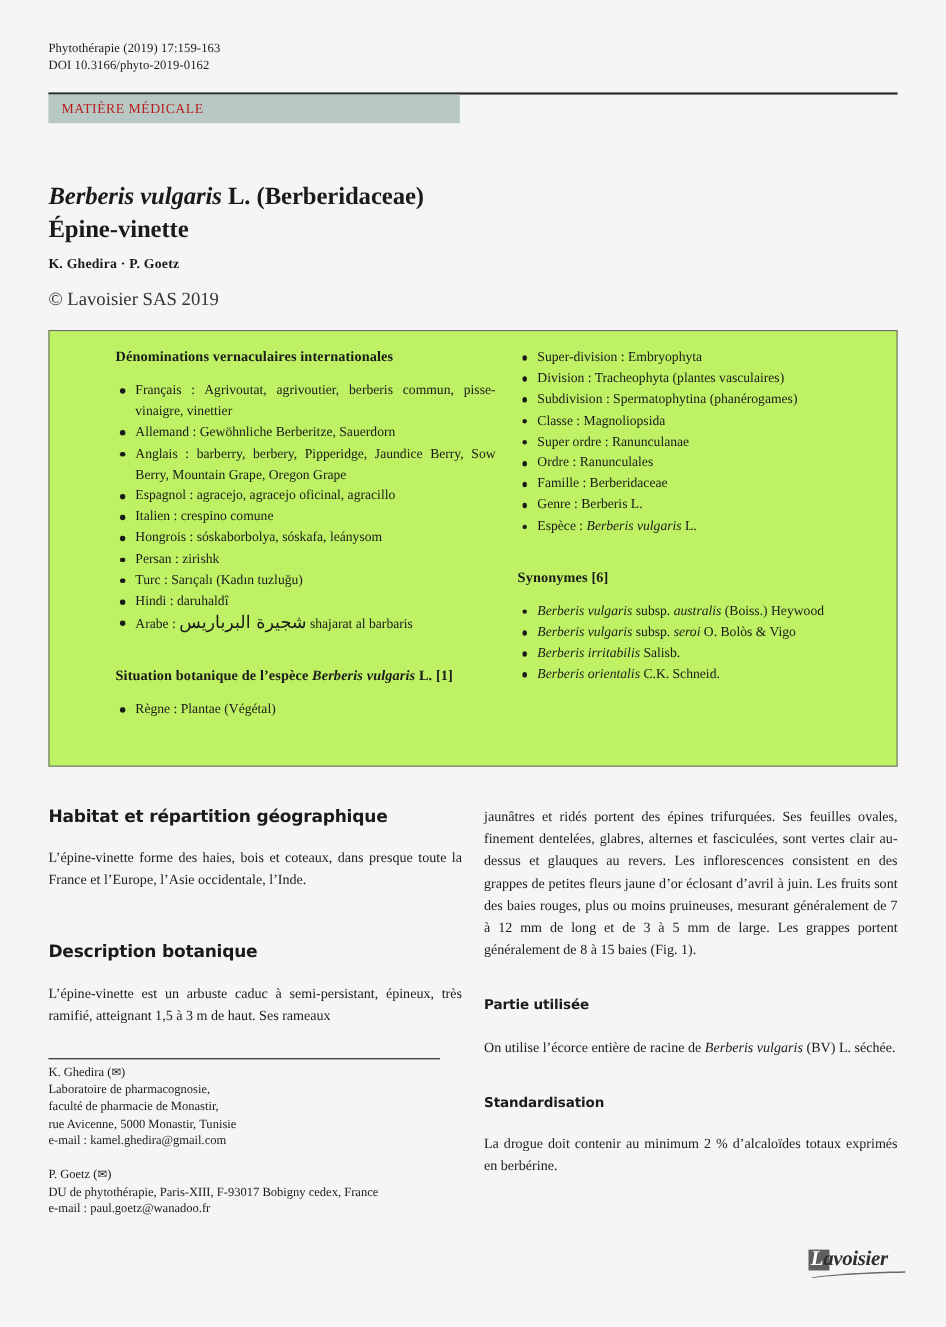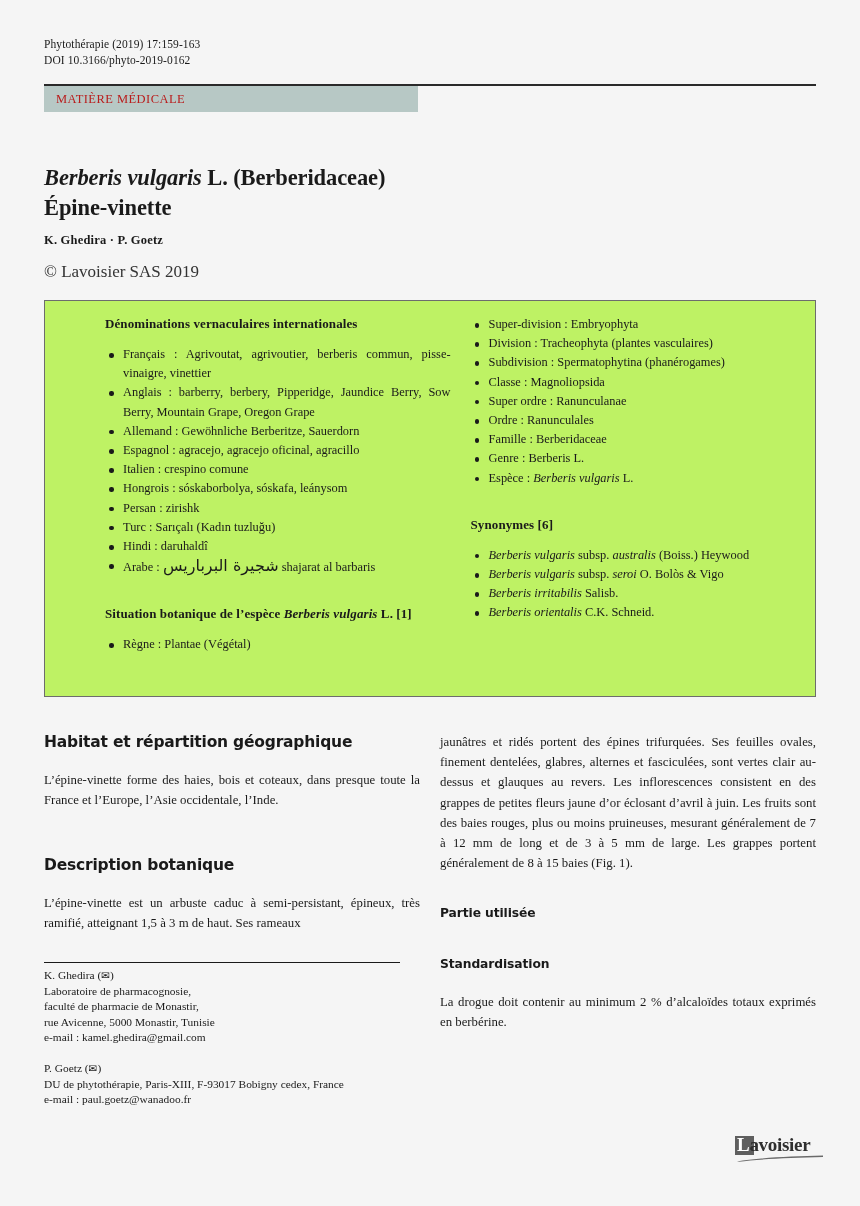--- a/index.html
+++ b/index.html
@@ -209,20 +209,21 @@
     top: 2px;
     width: 19px;
     height: 19px;
     background: #5f5f5f;
   }
   .logo .word {
     position: absolute;
     left: 2px;
     top: 0px;
     font-family: "Liberation Serif", serif;
+    font-style: italic;
     font-weight: bold;
     font-size: 19px;
     letter-spacing: -.3px;
     color: #2f2f2f;
   }
   .logo .word .cap { color: #ffffff; }
   .logo .swoosh {
     position: absolute;
     left: 0px;
     top: 21px;
@@ -258,22 +259,22 @@
   </div>
   <div class="copyright">© Lavoisier SAS 2019</div>
 
   <div class="infobox">
 
     <div class="col col-left">
       <div class="box-h">Dénominations vernaculaires internationales</div>
 
       <ul class="blist just">
         <li>Français : Agrivoutat, agrivoutier, berberis commun, pisse-vinaigre, vinettier</li>
+        <li>Allemand : Gewöhnliche Berberitze, Sauerdorn</li>
         <li>Anglais : barberry, berbery, Pipperidge, Jaundice Berry, Sow Berry, Mountain Grape, Oregon Grape</li>
-        <li>Allemand : Gewöhnliche Berberitze, Sauerdorn</li>
         <li>Espagnol : agracejo, agracejo oficinal, agracillo</li>
         <li>Italien : crespino comune</li>
         <li>Hongrois : sóskaborbolya, sóskafa, leánysom</li>
         <li>Persan : zirishk</li>
         <li>Turc : Sarıçalı (Kadın tuzluğu)</li>
         <li>Hindi : daruhaldî</li>
         <li><span>Arabe : </span><span class="arabic">شجيرة البرباريس</span><span> shajarat al barbaris</span></li>
       </ul>
 
       <div class="box-h second"><span>Situation botanique de l’espèce </span><span class="it">Berberis vulgaris</span><span> L. [1]</span></div>
@@ -310,20 +311,21 @@
   <div class="col-body left">
     <h2 class="sec-h1">Habitat et répartition géographique</h2>
     <p class="para">L’épine-vinette forme des haies, bois et coteaux, dans presque toute la France et l’Europe, l’Asie occidentale, l’Inde.</p>
     <h2 class="sec-h1 sp2">Description botanique</h2>
     <p class="para">L’épine-vinette est un arbuste caduc à semi-persistant, épineux, très ramifié, atteignant 1,5 à 3 m de haut. Ses rameaux</p>
   </div>
 
   <div class="col-body right">
     <p class="para">jaunâtres et ridés portent des épines trifurquées. Ses feuilles ovales, finement dentelées, glabres, alternes et fasciculées, sont vertes clair au-dessus et glauques au revers. Les inflorescences consistent en des grappes de petites fleurs jaune d’or éclosant d’avril à juin. Les fruits sont des baies rouges, plus ou moins pruineuses, mesurant généralement de 7 à 12 mm de long et de 3 à 5 mm de large. Les grappes portent généralement de 8 à 15 baies (Fig. 1).</p>
     <h3 class="sec-h2">Partie utilisée</h3>
+    <p class="para"><span>On utilise l’écorce entière de racine de </span><span class="it">Berberis vulgaris</span><span> (BV) L. séchée.</span></p>
     <h3 class="sec-h2">Standardisation</h3>
     <p class="para">La drogue doit contenir au minimum 2 % d’alcaloïdes totaux exprimés en berbérine.</p>
   </div>
 
   <div class="foot-rule"></div>
   <div class="footnote">
     <div class="grp">
       <div><span>K. Ghedira (</span><span class="env">✉</span><span>)</span></div>
       <div>Laboratoire de pharmacognosie,</div>
       <div>faculté de pharmacie de Monastir,</div>

